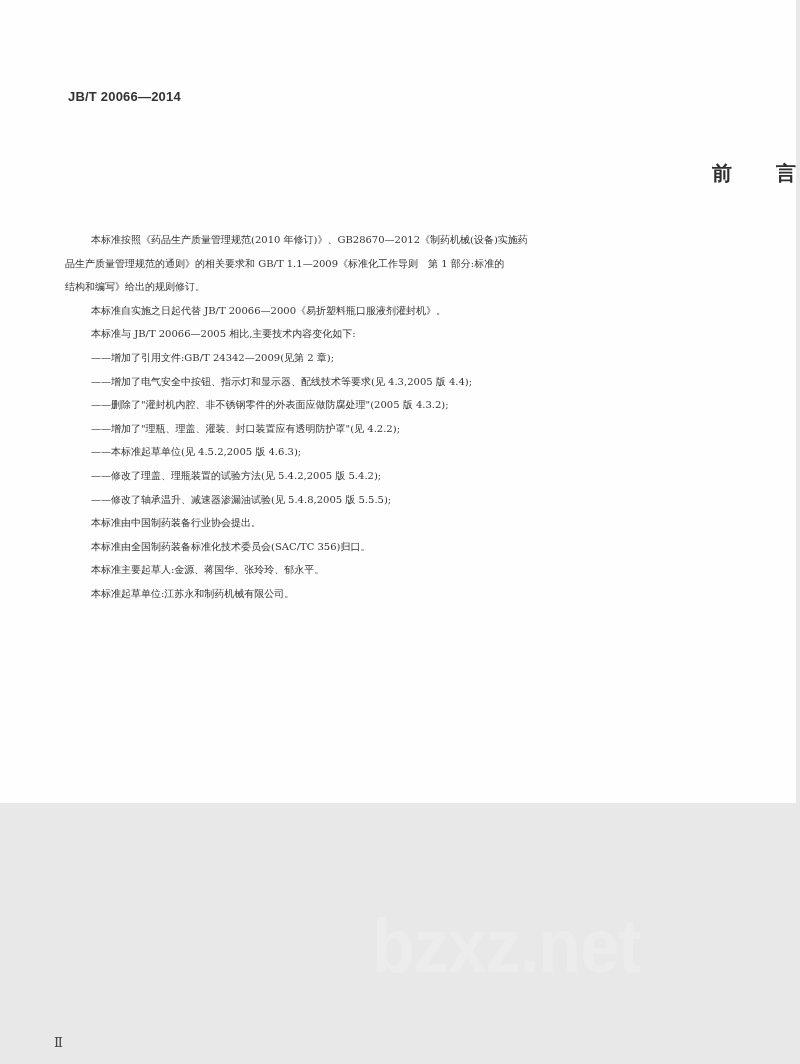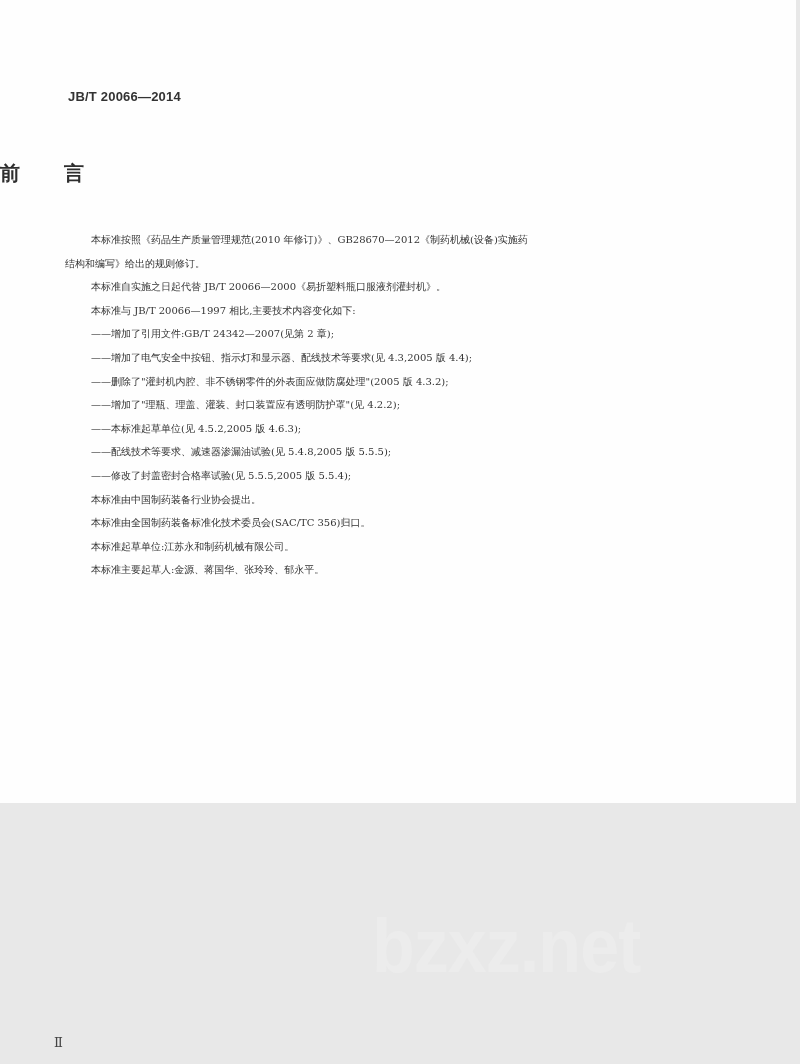--- a/index.html
+++ b/index.html
@@ -31,21 +31,21 @@
       font-weight: bold;
       font-size: 13px;
       color: #333;
       letter-spacing: 0.2px;
     }
     .title {
       position: absolute;
       left: 0;
       width: 796px;
       top: 160px;
-      text-align: left;
+      text-align: right;
       font-family: "DejaVu Sans", sans-serif;
       font-weight: bold;
       font-size: 20px;
       color: #2e2e2e;
       letter-spacing: 0;
     }
     .title .gap { display: inline-block; width: 44px; }
     .body {
       position: absolute;
       left: 65px;
@@ -97,37 +97,38 @@
 <div class="page">
 
   <div class="std-code">JB/T 20066—2014</div>
 
   <div class="title">
     <span>前</span><span class="gap"></span><span>言</span>
   </div>
 
   <div class="body">
     <p class="line">本标准按照《药品生产质量管理规范(2010 年修订)》、GB28670—2012《制药机械(设备)实施药</p>
+    <p class="cont">品生产质量管理规范的通则》的相关要求和 GB/T 1.1—2009《标准化工作导则　第 1 部分:标准的</p>
     <p class="cont">结构和编写》给出的规则修订。</p>
 
     <p class="line">本标准自实施之日起代替 JB/T 20066—2000《易折塑料瓶口服液剂灌封机》。</p>
-    <p class="line">本标准与 JB/T 20066—1997 相比,主要技术内容变化如下:</p>
+    <p class="line">本标准与 JB/T 20066—2005 相比,主要技术内容变化如下:</p>
 
     <div>
-      <p class="item">——增加了引用文件:GB/T 24342—2007(见第 2 章);</p>
+      <p class="item">——增加了引用文件:GB/T 24342—2009(见第 2 章);</p>
       <p class="item">——增加了电气安全中按钮、指示灯和显示器、配线技术等要求(见 4.3,2005 版 4.4);</p>
       <p class="item">——删除了"灌封机内腔、非不锈钢零件的外表面应做防腐处理"(2005 版 4.3.2);</p>
       <p class="item">——增加了"理瓶、理盖、灌装、封口装置应有透明防护罩"(见 4.2.2);</p>
       <p class="item">——本标准起草单位(见 4.5.2,2005 版 4.6.3);</p>
-      <p class="item">——配线技术等要求、减速器渗漏油试验(见 5.4.8,2005 版 5.5.5);</p>
-      <p class="item">——修改了封盖密封合格率试验(见 5.5.5,2005 版 5.5.4);</p>
+      <p class="item">——修改了理盖、理瓶装置的试验方法(见 5.4.2,2005 版 5.4.2);</p>
+      <p class="item">——修改了轴承温升、减速器渗漏油试验(见 5.4.8,2005 版 5.5.5);</p>
     </div>
 
     <p class="line">本标准由中国制药装备行业协会提出。</p>
     <p class="line">本标准由全国制药装备标准化技术委员会(SAC/TC 356)归口。</p>
+    <p class="line">本标准主要起草人:金源、蒋国华、张玲玲、郁永平。</p>
     <p class="line">本标准起草单位:江苏永和制药机械有限公司。</p>
-    <p class="line">本标准主要起草人:金源、蒋国华、张玲玲、郁永平。</p>
   </div>
 
   <div class="watermark">bzxz.net</div>
 
   <div class="page-num">Ⅱ</div>
 </div>
 
 </body></html>

